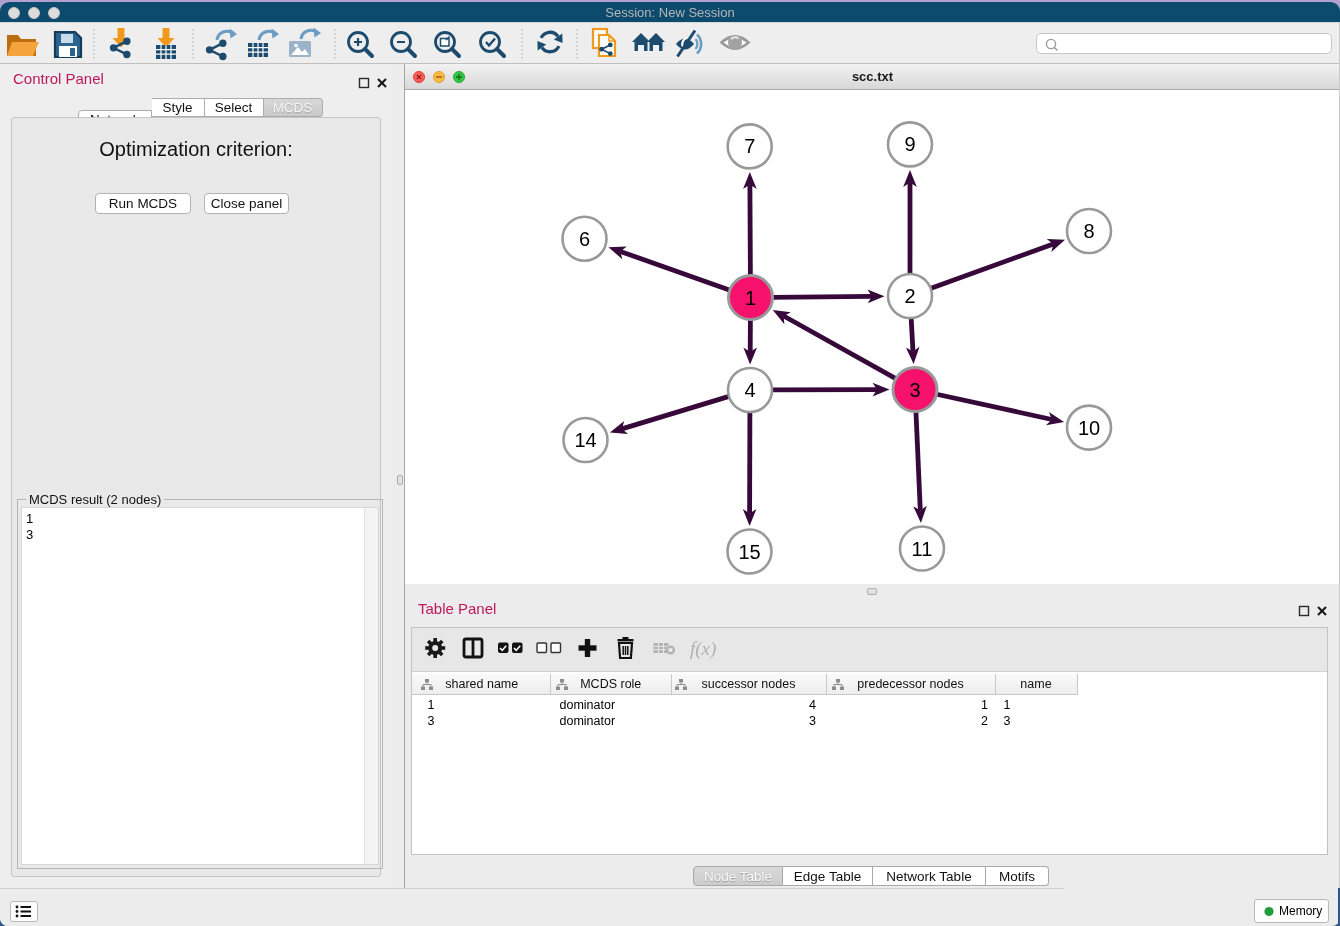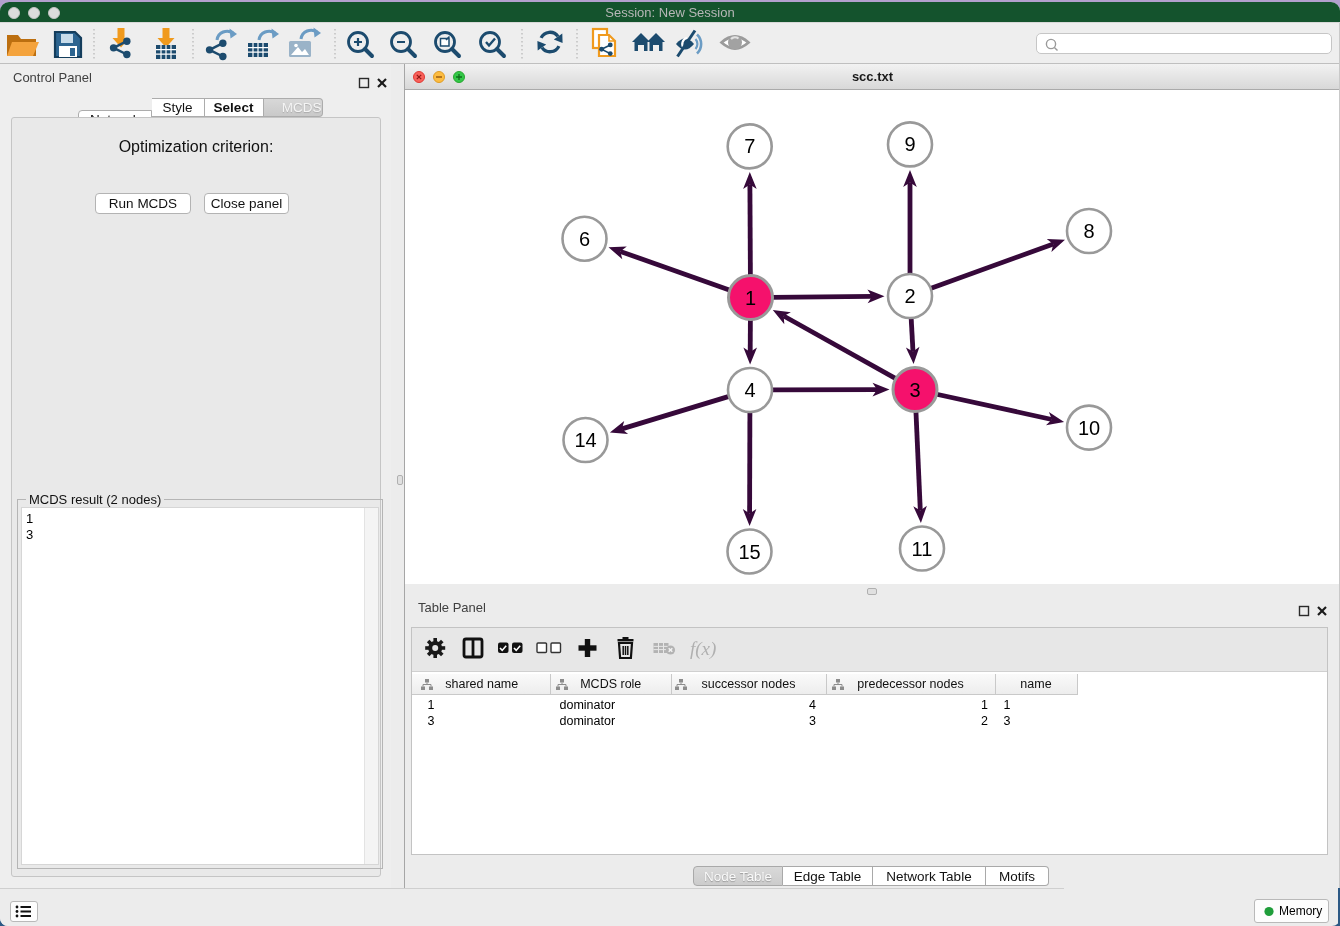--- a/index.html
+++ b/index.html
@@ -1,30 +1,30 @@
 <!DOCTYPE html>
 <html><head><meta charset="utf-8"><style>
 *{margin:0;padding:0;box-sizing:border-box}
 html,body{width:1340px;height:926px;overflow:hidden;font-family:"Liberation Sans",sans-serif;background:#fff}
 body{position:relative}
 #bgtop{position:absolute;left:0;top:0;width:1340px;height:16px;background:#b3a0ce}
 .bgblue{position:absolute;background:#2c5985;z-index:0}
 #win{position:absolute;left:0;top:2px;width:1340px;height:924px;background:#ececec;border-radius:9px 9px 8px 8px;overflow:hidden;z-index:1}
-#titlebar{position:absolute;left:0;top:0;width:1340px;height:21px;background:#14532d;border-bottom:1px solid #d8d8d8}
+#titlebar{position:absolute;left:0;top:0;width:1340px;height:21px;background:#0c4a6e;border-bottom:1px solid #d8d8d8}
 #titlebar .tl{position:absolute;top:5px;width:12px;height:12px;border-radius:50%;background:#dcdcdc;border:1px solid #c3c3c3}
 #wtitle{position:absolute;top:3px;left:0;width:100%;text-align:center;font-size:13px;color:#b7b7b7}
 #toolbar{position:absolute;left:0;top:21px;width:1340px;height:41px;background:#eeeeee;border-bottom:1px solid #bfbfbf}
 #search{position:absolute;left:1036px;top:10px;width:296px;height:21px;background:#fff;border:1px solid #c6c6c6;border-radius:5px}
 #cpanel{position:absolute;left:0;top:62px;width:391px;height:824px;background:#eeeeee}
-.phead{font-size:13px;color:#404040}
+.phead{font-size:15px;color:#be185d}
 .tabrow{position:absolute;font-size:13.5px}
 .tab{position:absolute;top:0;height:19px;background:#fff;border:1px solid #acacac;border-left:none;text-align:center;color:#111;line-height:18px}
 .tabsel{background:linear-gradient(#d8d8d8,#c9c9c9);color:#f5f5f5;text-shadow:0 1px 1px #aaa}
 #cbody{position:absolute;left:11px;top:53px;width:370px;height:760px;background:#e9e9e9;border:1px solid #c5c5c5;border-radius:3px}
-#optlab{position:absolute;left:0;top:20px;width:100%;text-align:center;font-size:16px;color:#111}
+#optlab{position:absolute;left:0;top:20px;width:100%;text-align:center;font-size:20px;color:#111}
 #selbox{position:absolute;left:33px;top:42px;width:311px;height:20px;background:#fff;border:1px solid #b0b0b0;border-radius:4px;font-size:14.5px;color:#111;line-height:18px;padding-left:13px}
 .btn{position:absolute;top:75px;height:21px;background:#fff;border:1px solid #b3b3b3;border-radius:4px;font-size:13.5px;color:#111;text-align:center;line-height:19px}
 #gbox{position:absolute;left:5px;top:381px;width:366px;height:370px;border:1px solid #b5b5b5}
 #gboxlab{position:absolute;left:8px;top:-8px;background:#e9e9e9;padding:0 3px;font-size:13px;color:#111}
 #gwhite{position:absolute;left:3px;top:7px;width:358px;height:358px;background:#fff;border:1px solid #d6d6d6}
 #gscroll{position:absolute;right:0;top:0;width:14px;height:100%;background:#f4f4f4;border-left:1px solid #e3e3e3}
 #gtext{position:absolute;left:4px;top:3px;font-size:13px;line-height:15.5px;color:#000}
 #vsplit{position:absolute;left:391px;top:62px;width:14px;height:824px;background:#ececec;border-right:1px solid #a6a6a6}
 #vgrip{position:absolute;left:6px;top:411px;width:6px;height:10px;background:#e0e0e0;border:1px solid #b0b0b0;border-radius:2px}
 #netwin{position:absolute;left:405px;top:62px;width:935px;height:523px}
@@ -209,22 +209,22 @@
     <div id="cpanel">
       <div class="phead" style="position:absolute;left:13px;top:6px">Control Panel</div>
       <div style="position:absolute;left:358px;top:11px"><svg width="32" height="12">
           <rect x="1.5" y="1.5" width="9" height="9" fill="none" stroke="#2a2a2a" stroke-width="1.4"></rect>
           <line x1="20" y1="2" x2="28" y2="10" stroke="#1a1a1a" stroke-width="2.2"></line>
           <line x1="28" y1="2" x2="20" y2="10" stroke="#1a1a1a" stroke-width="2.2"></line>
         </svg></div>
       <div class="tabrow" style="left:0;top:34px">
         <span class="tab" style="left:78px;width:73.5px;border-left:1px solid #acacac;border-radius:4px 0 0 4px;margin-top:12px;">Network</span>
         <span class="tab" style="left:151.5px;width:53px;">Style</span>
-        <span class="tab" style="left:204.5px;width:59px;font-weight:bold;">Select</span>
-        <span class="tab tabsel" style="left:263.5px;width:59px;border-radius:0 4px 4px 0;text-align:right;">MCDS</span>
+        <span class="tab" style="left:204.5px;width:59px;">Select</span>
+        <span class="tab tabsel" style="left:263.5px;width:59px;border-radius:0 4px 4px 0;">MCDS</span>
       </div>
       <div id="cbody">
         <div id="optlab">Optimization criterion:</div>
         <span class="btn" style="left:83px;width:96px">Run MCDS</span>
         <span class="btn" style="left:192px;width:85px">Close panel</span>
         <div id="gbox">
           <span id="gboxlab">MCDS result (2 nodes)</span>
           <div id="gwhite">
             <div id="gscroll"></div>
             <div id="gtext">1<br>3</div>

